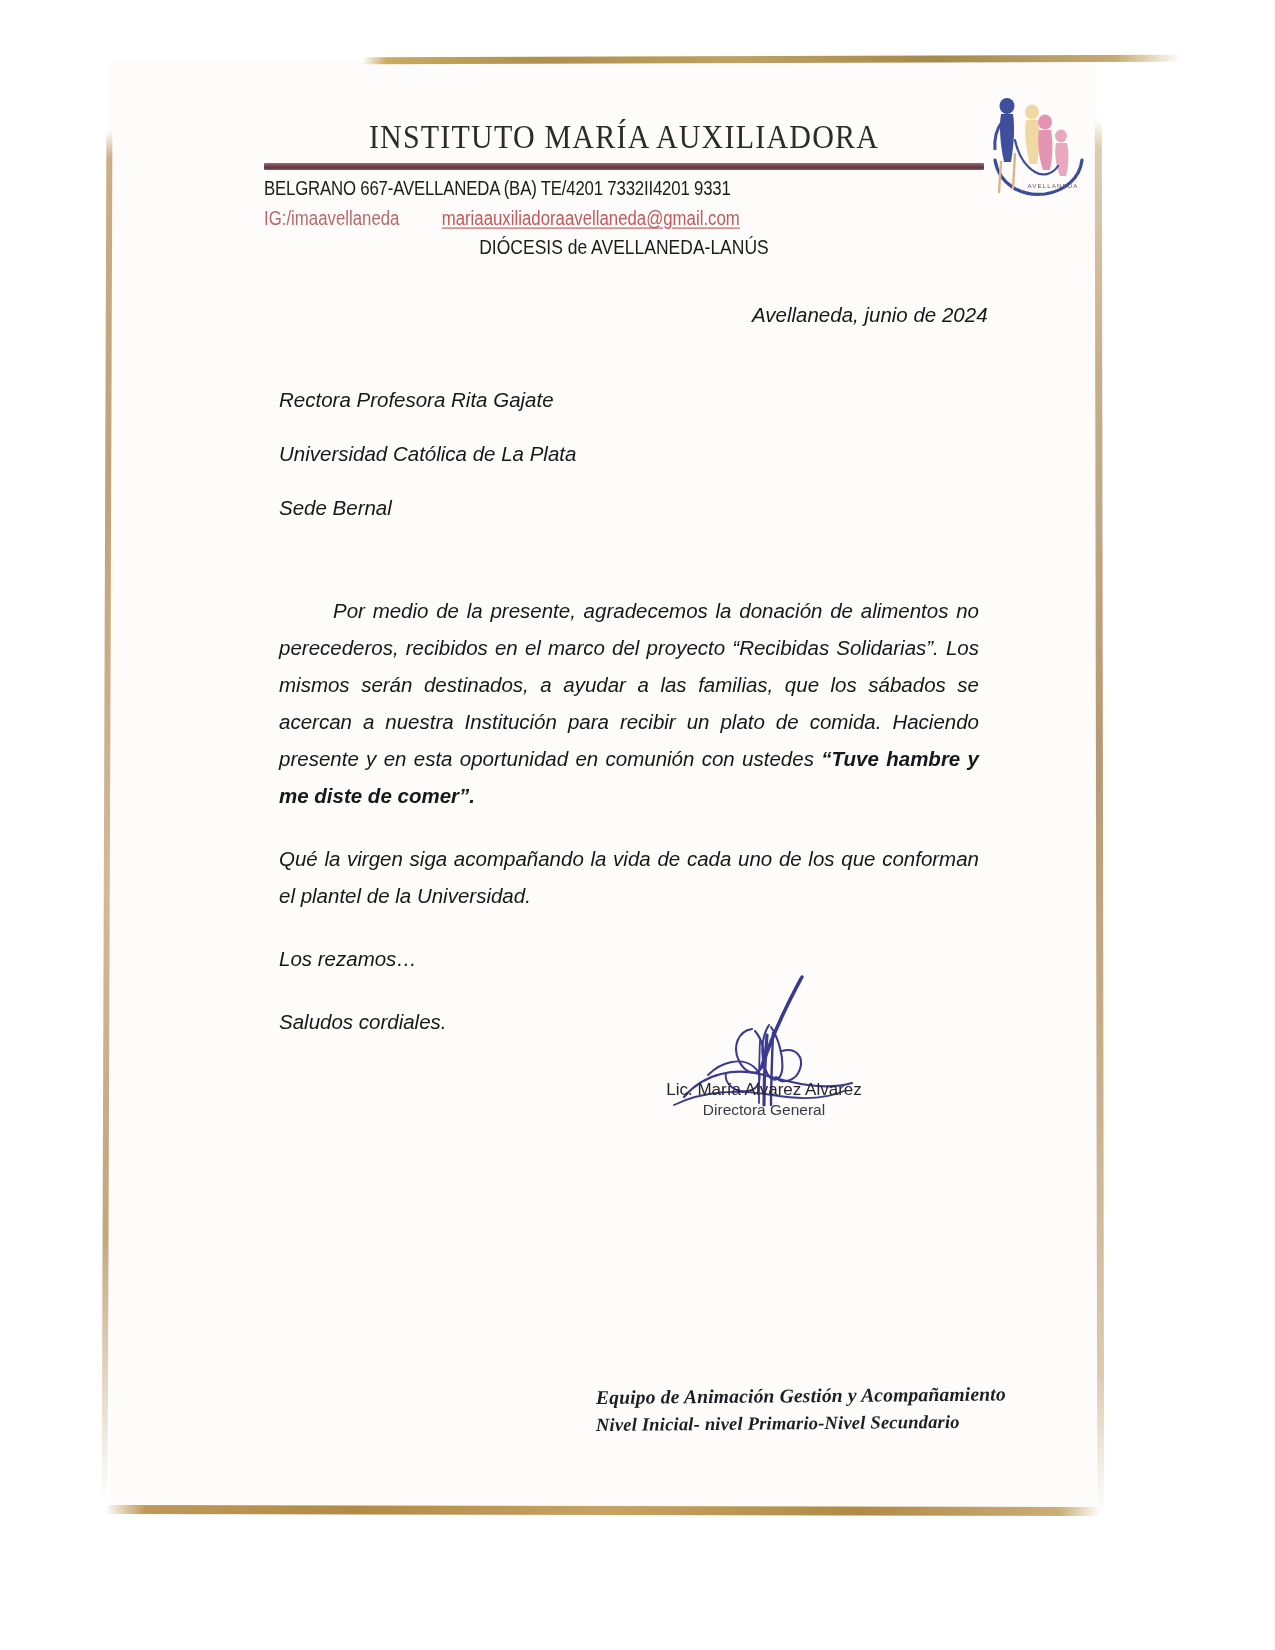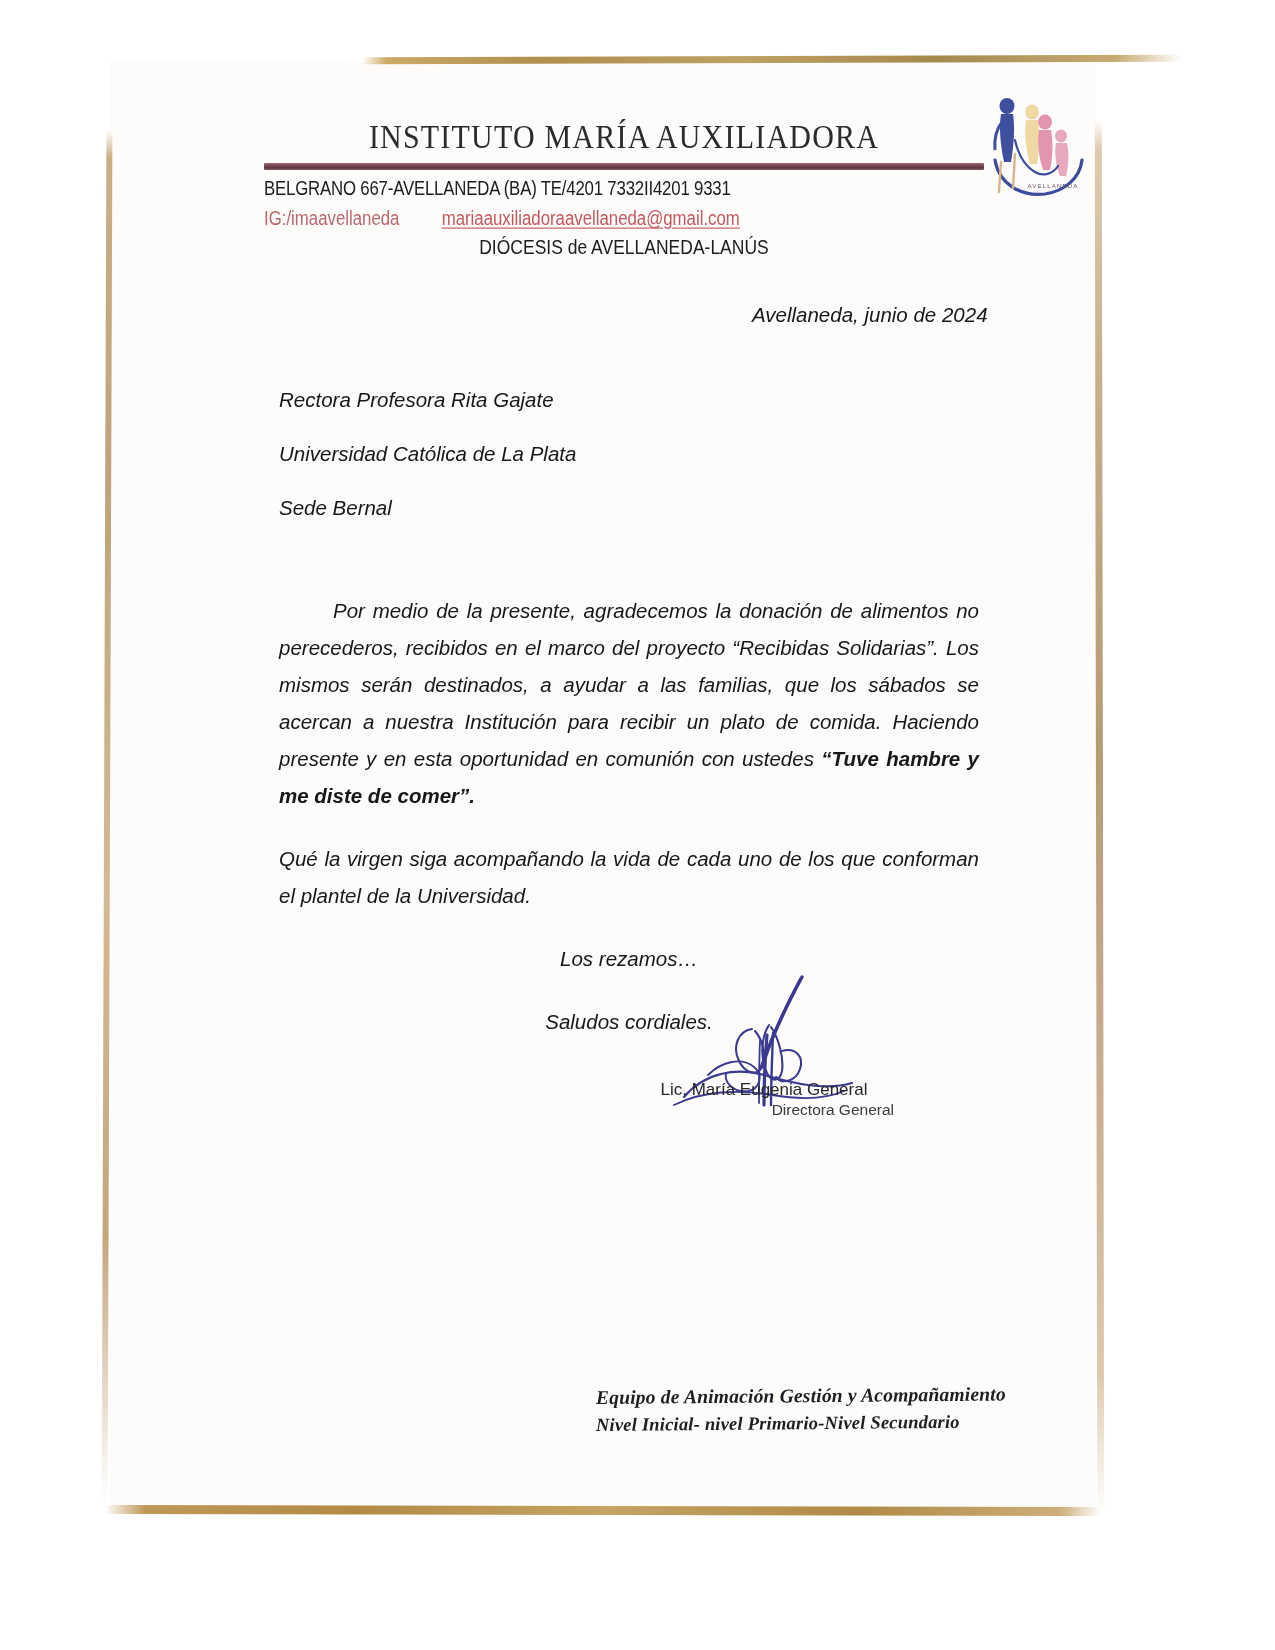--- a/index.html
+++ b/index.html
@@ -222,21 +222,21 @@
     font-size: 20.5px;
     color: #17171a;
   }
   .body p {
     margin: 0 0 26px 0;
     line-height: 37px;
     text-align: justify;
     text-justify: inter-word;
   }
   .body p.indented { text-indent: 54px; }
-  .body p.no-justify { text-align: center; }
+  .body p.no-justify { text-align: left; }
   .body b { font-weight: bold; }
 
   
   .signature-wrap {
     position: absolute;
     left: 612px;
     top: 955px;
     width: 300px;
     height: 200px;
   }
@@ -250,21 +250,21 @@
     font-family: "Liberation Sans", sans-serif;
     font-size: 17px;
     color: #27272b;
     white-space: nowrap;
   }
   .sig-role {
     position: absolute;
     left: 22px;
     top: 146px;
     width: 260px;
-    text-align: right;
+    text-align: center;
     font-family: "Liberation Sans", sans-serif;
     font-size: 15.5px;
     color: #3a3a40;
     white-space: nowrap;
   }
 
   
   .footer {
     position: absolute;
     left: 596px;
@@ -368,21 +368,21 @@
         <path d="M155 80 C153 104, 152 128, 152 150" stroke-width="3.2"></path>
         <path d="M161 78 C160 104, 159 130, 159 150" stroke-width="2.4"></path>
         <path d="M148 86 C147 108, 147 130, 147 148" stroke-width="1.8"></path>
 
         <path d="M72 142 C92 118, 124 112, 152 120 C180 128, 212 136, 240 128" stroke-width="2.2"></path>
         <path d="M62 150 C90 136, 126 134, 160 140 C190 145, 214 144, 232 136" stroke-width="1.8"></path>
         <path d="M96 120 C110 106, 130 102, 142 112 C152 120, 148 134, 136 136
                  C122 138, 112 128, 114 118" stroke-width="1.9"></path>
       </g>
     </svg>
-    <div class="sig-name">Lic. María Eugenia General</div>
+    <div class="sig-name">Lic. María Alvarez Alvarez</div>
     <div class="sig-role">Directora General</div>
   </div>
 
   <div class="footer">
     <div class="footer-line">Equipo de Animación Gestión y Acompañamiento</div>
     <div class="footer-line second">Nivel Inicial- nivel Primario-Nivel Secundario</div>
   </div>
 
 </div>
 

